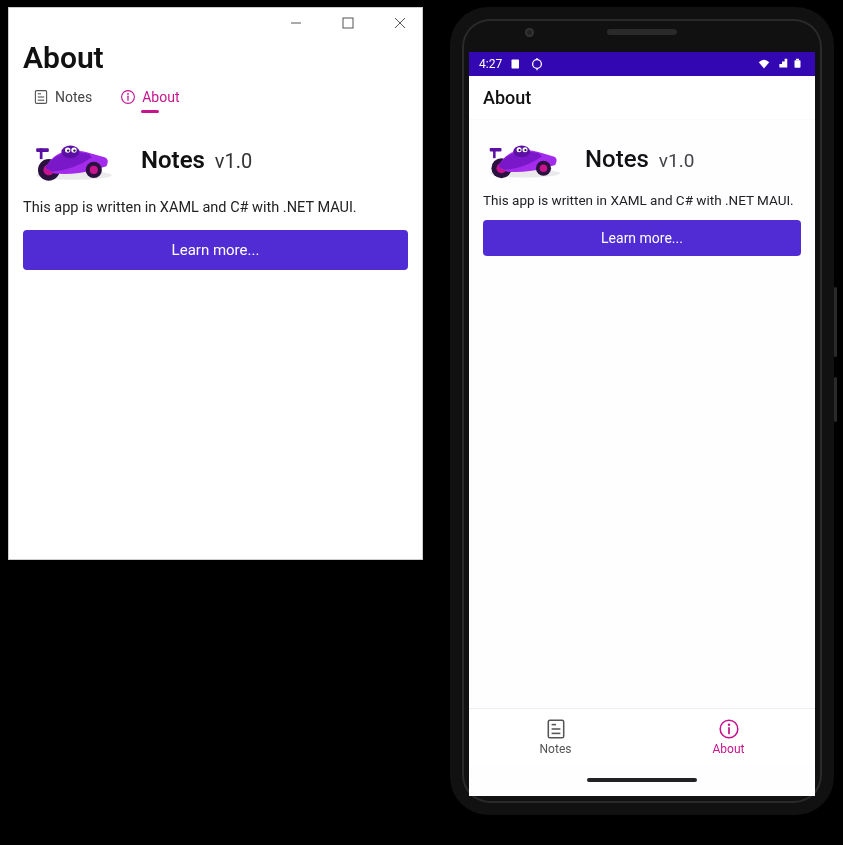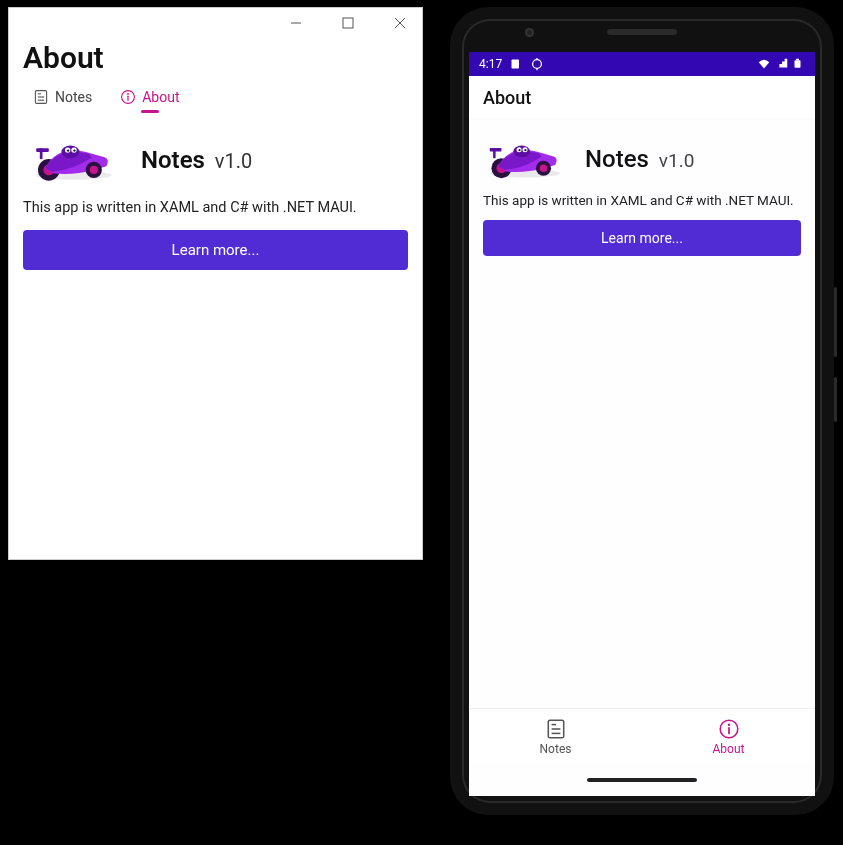--- a/index.html
+++ b/index.html
@@ -247,21 +247,21 @@
   <div class="phone-side-btn"></div>
   <div class="phone-side-btn b2"></div>
   <div class="phone-speaker"></div>
   <div class="phone-cam"></div>
   <div class="phone-inner">
 
     <div class="screen">
 
       <div class="statusbar">
         <div class="left">
-          <span>4:17</span>
+          <span>4:27</span>
           <span>
             <svg width="12" height="14" viewBox="0 0 16 16" style="color:#fff">
                 <use href="#ic-sim"></use>
               </svg>
           </span>
           <span>
             <svg width="14" height="14" viewBox="0 0 16 16" style="color:#fff">
                 <use href="#ic-sync"></use>
               </svg>
           </span>

